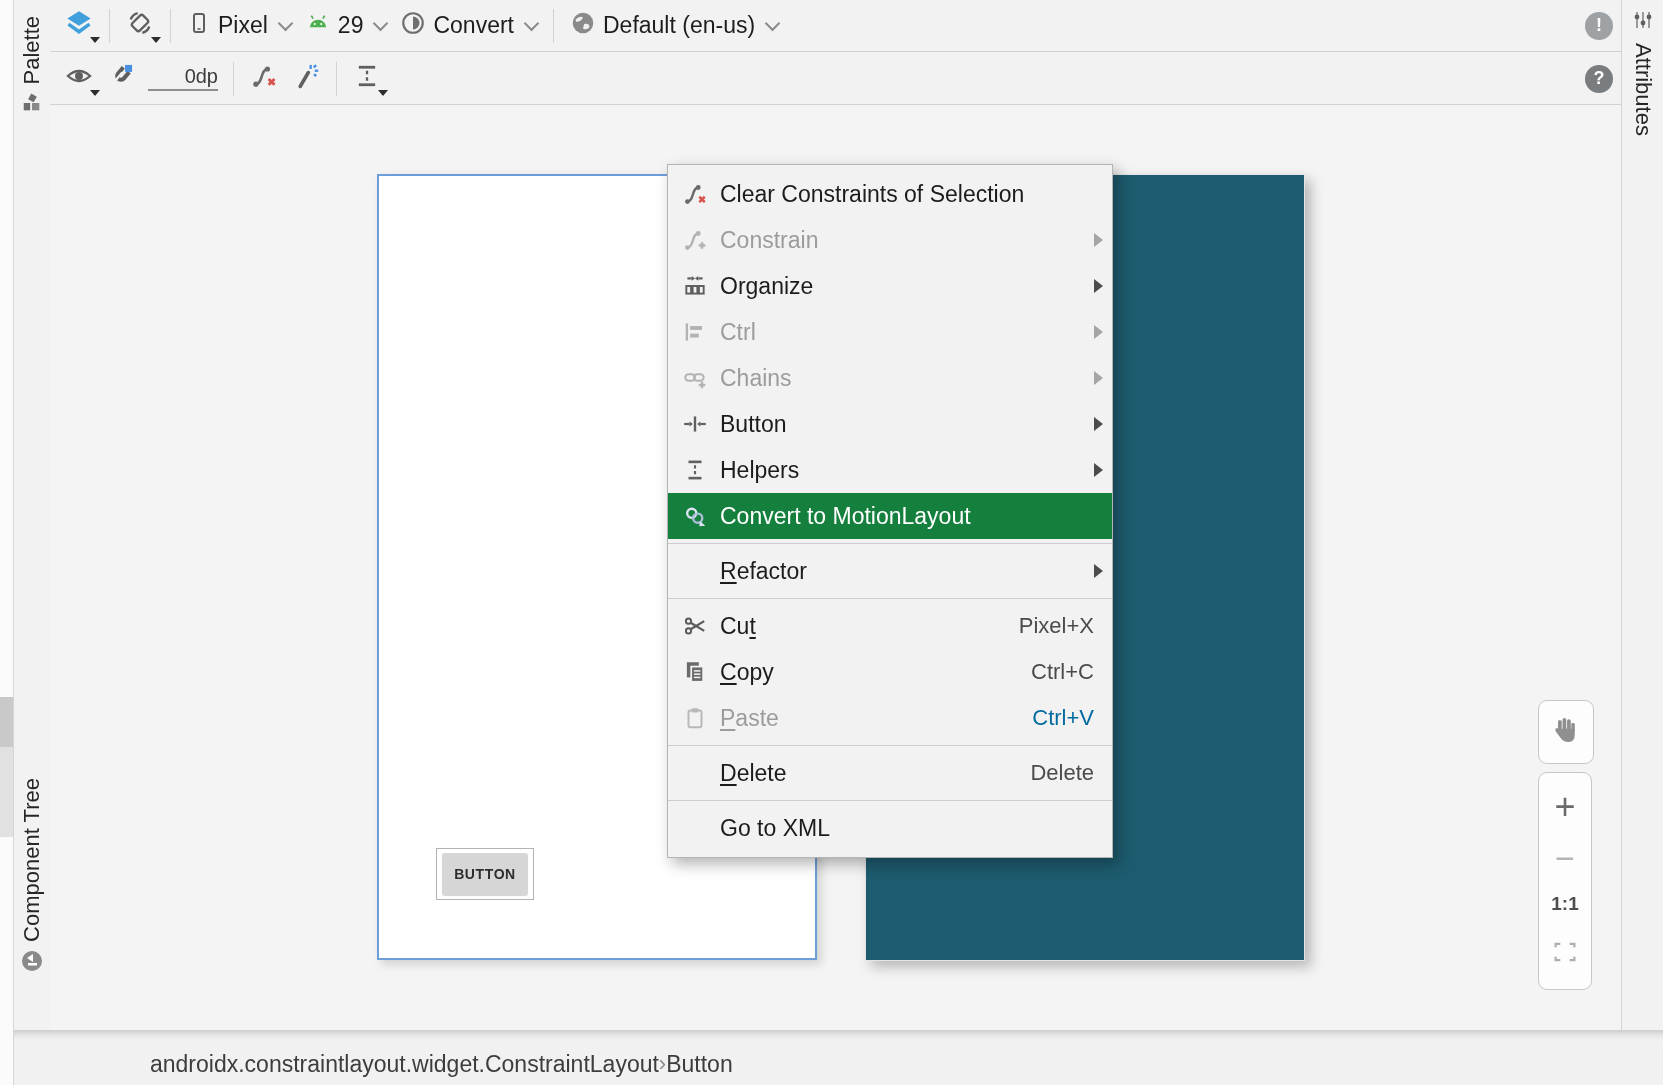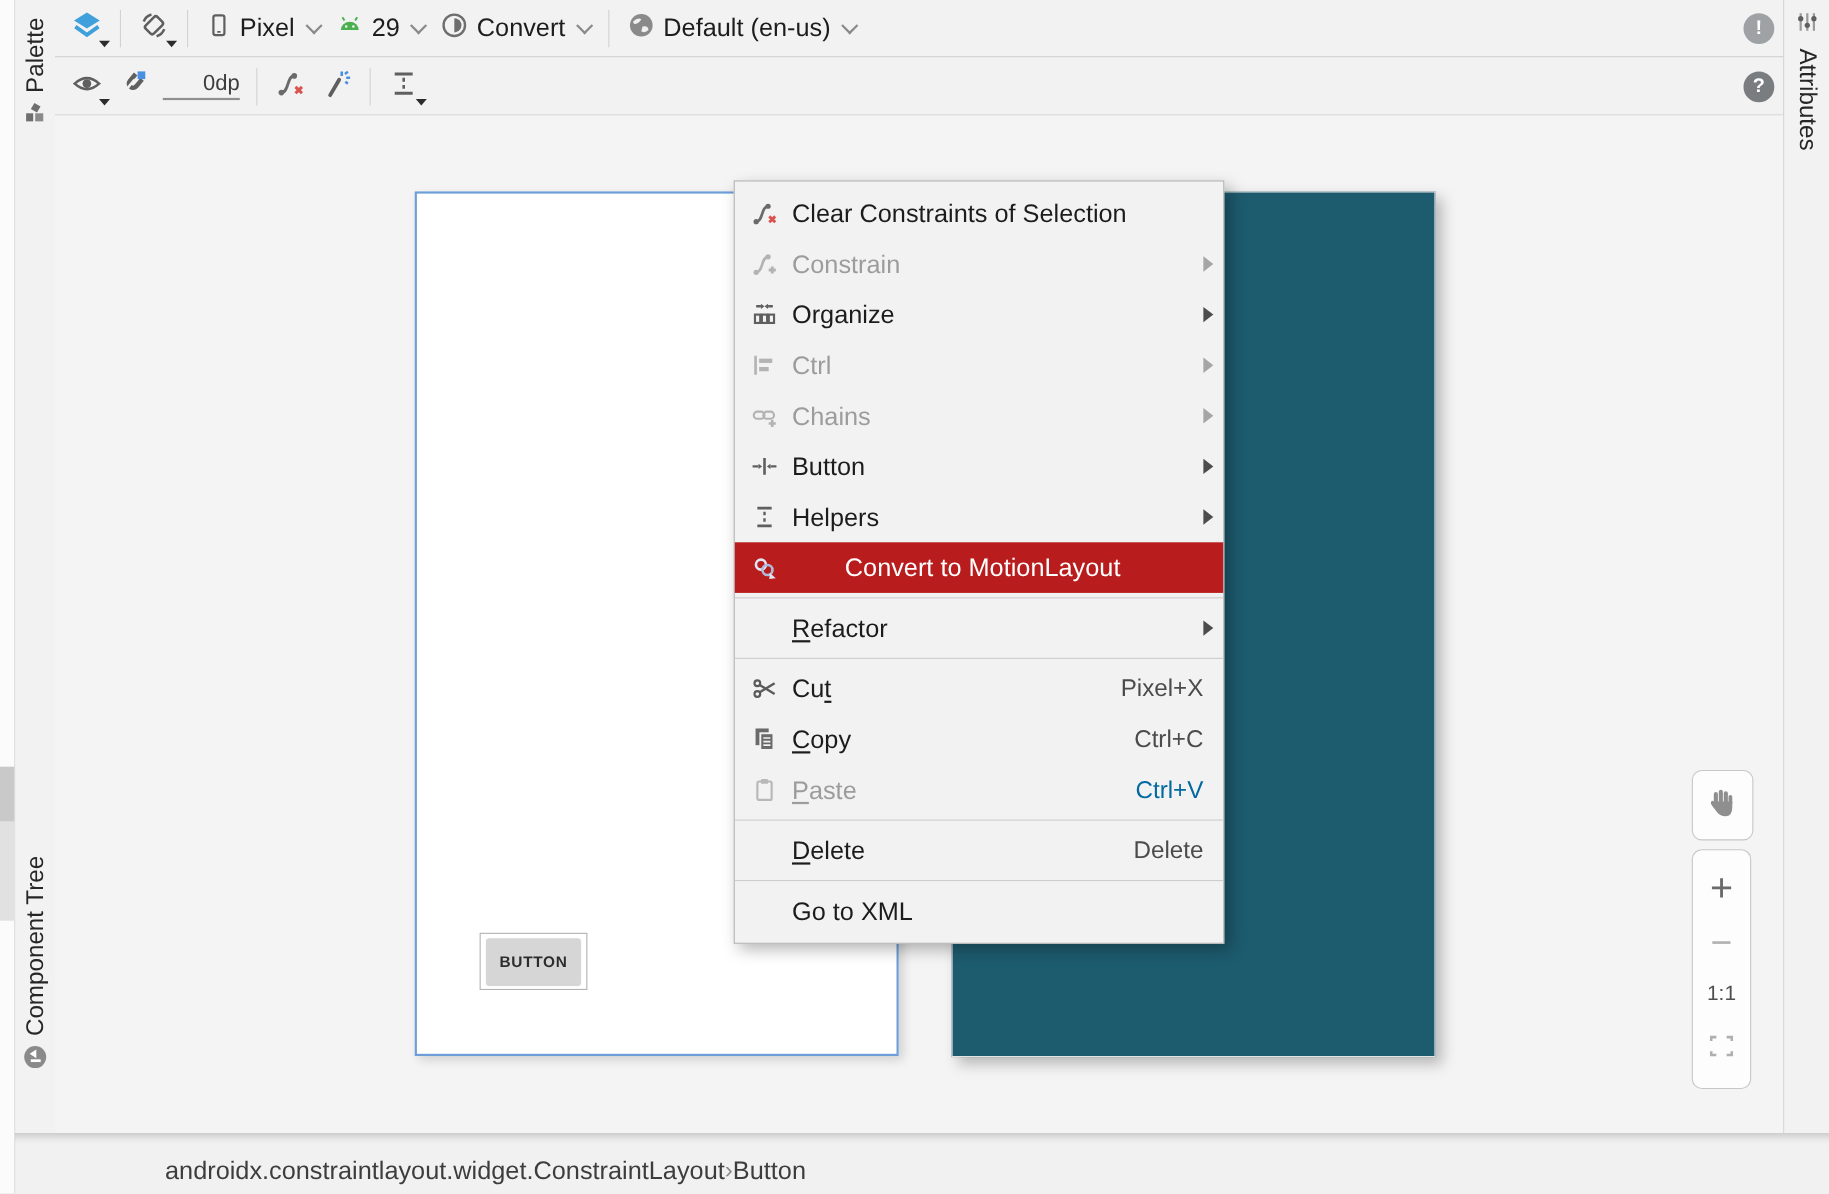--- a/index.html
+++ b/index.html
@@ -50,35 +50,35 @@
                    border:1px solid #e4e4e4;box-sizing:border-box;box-shadow:6px 6px 12px rgba(0,0,0,.25);}
 
   
   .pan-btn{left:1488px;top:595px;width:54px;height:62px;background:#fdfdfd;border:1px solid #c7c7c7;
            border-radius:9px;display:flex;align-items:center;justify-content:center;}
   .zoom-panel{left:1488px;top:667px;width:54px;height:218px;background:#fdfdfd;border:1px solid #c7c7c7;
               border-radius:9px;display:flex;flex-direction:column;align-items:center;
               justify-content:space-around;padding:8px 0;box-sizing:border-box;}
   .z-in{font-size:36px;color:#6b6b6b;line-height:30px;}
   .z-out{font-size:34px;color:#b3b3b3;line-height:26px;}
-  .z-ratio{font-size:19px;font-weight:normal;color:#4f4f4f;}
+  .z-ratio{font-size:19px;font-weight:bold;color:#4f4f4f;}
 
   
   .menu{left:667px;top:164px;width:446px;background:#f2f2f2;border:1px solid #b4b4b4;
         box-shadow:5px 6px 14px rgba(0,0,0,.3);padding:6px 0;box-sizing:border-box;z-index:20;}
   .mrow{height:46px;display:flex;align-items:center;position:relative;padding:0 18px 0 12px;font-size:23px;}
   .micon{width:30px;min-width:30px;display:flex;align-items:center;justify-content:center;}
   .mlabel{margin-left:10px;white-space:nowrap;}
   .mshort{margin-left:auto;color:#4b4b4b;font-size:22px;}
   .marrow{position:absolute;right:9px;top:50%;margin-top:-7px;width:0;height:0;
           border-top:7px solid transparent;border-bottom:7px solid transparent;border-left:9px solid #4c4c4c;}
   .mrow.disabled{color:#9c9c9c;}
   .mrow.disabled .mshort{color:#0369a1;}
   .mrow.disabled .marrow{border-left-color:#a5a5a5;}
-  .mrow.hl{background:#b91c1c;color:#ffffff;gap:48px;}
+  .mrow.hl{background:#15803d;color:#ffffff;}
   .msep{height:1px;background:#cdcdcd;margin:4px 0;}
   .mn{text-decoration:underline;text-underline-offset:3px;}
 
   
   .crumbbar{left:14px;top:1030px;width:1649px;height:68px;background:#f1f1f1;
             box-shadow:inset 0 10px 9px -8px rgba(0,0,0,.22);
             display:flex;align-items:center;padding-left:136px;box-sizing:border-box;
             font-size:23px;color:#3d3d3d;}
   .crumb-sep{color:#8a8a8a;font-size:22px;}
 </style>

